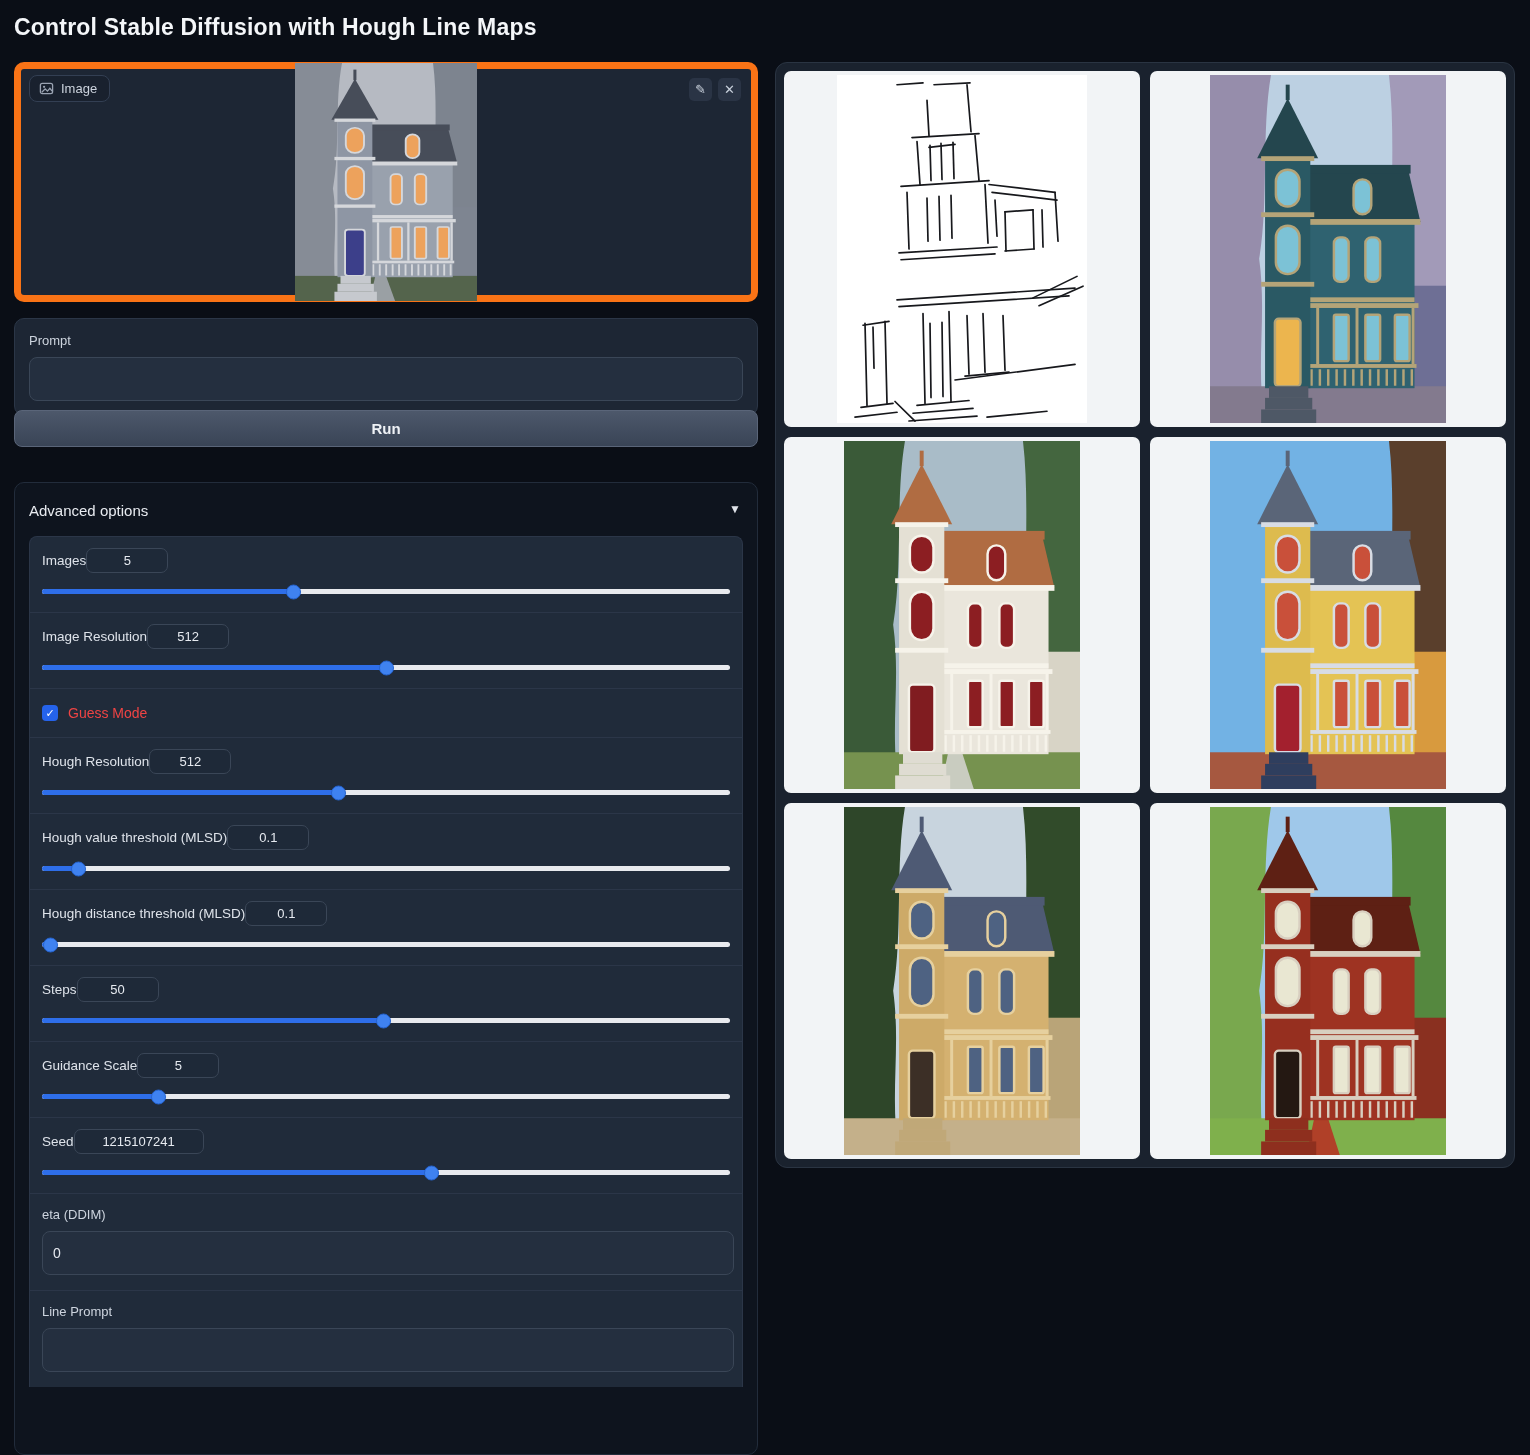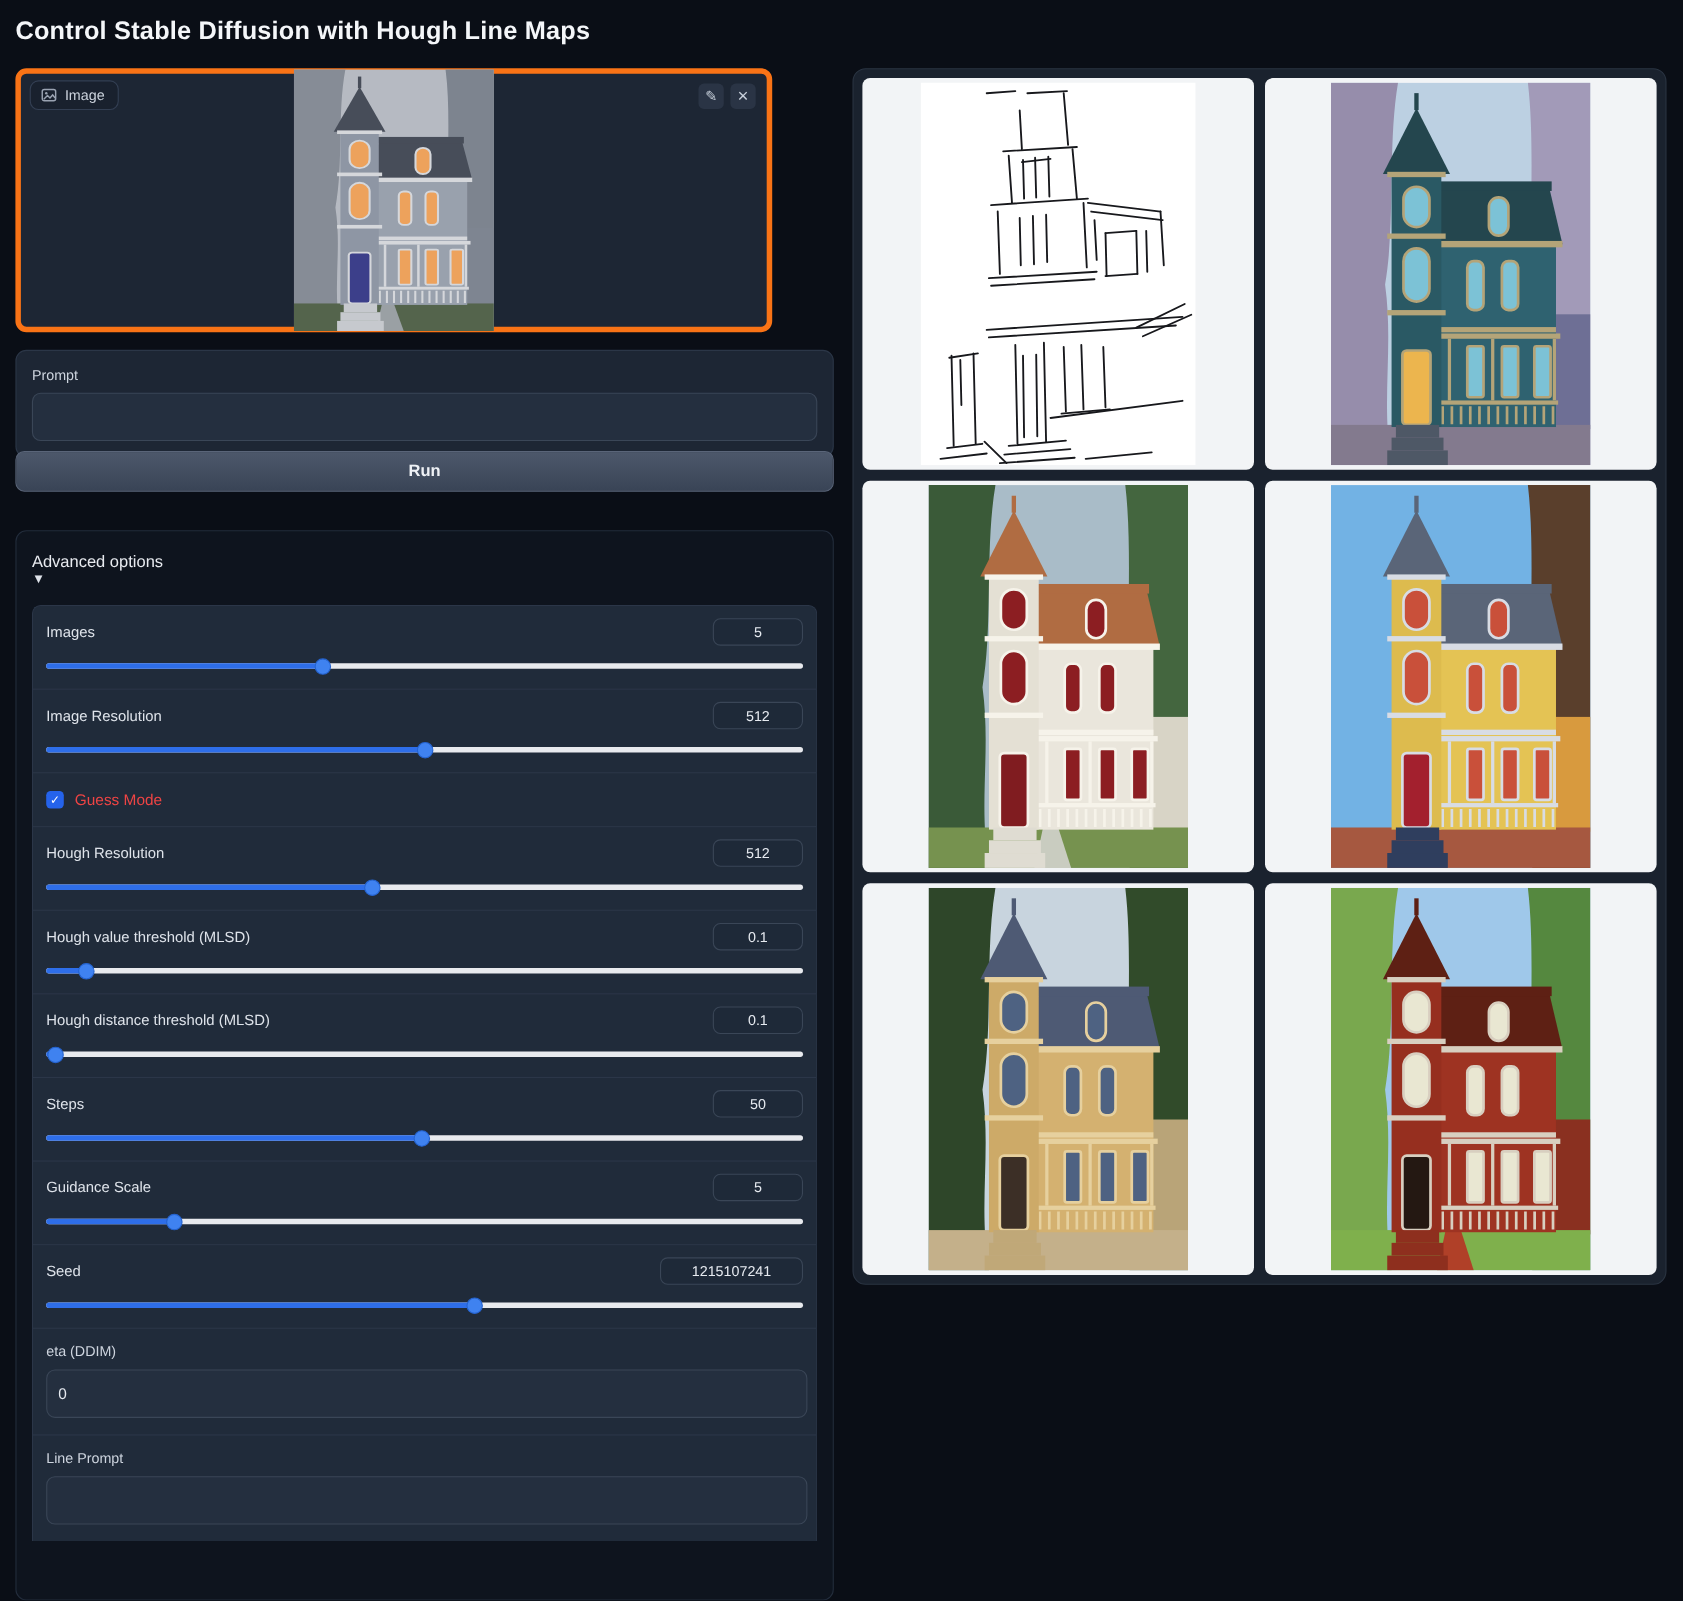--- a/index.html
+++ b/index.html
@@ -2,22 +2,22 @@
 <html><head>
 <meta charset="utf-8">
 <style>
   * { margin:0; padding:0; box-sizing:border-box; }
   html,body { width:1530px; height:1455px; overflow:hidden; }
   body { background:#0a0e16; font-family:"Liberation Sans", sans-serif; color:#e5e9ef; position:relative; }
 
   .page-title { position:absolute; left:14px; top:14px; font-size:23px; font-weight:bold; color:#f4f6f9; letter-spacing:.2px; }
 
   
-  .image-block { position:absolute; left:14px; top:62px; width:688px; height:240px;
-    background:#1d2634; border:5px solid #f97316; border-radius:10px; }
+  .image-block { position:absolute; left:14px; top:62px; width:744px; height:240px;
+    background:#1d2634; border:7px solid #f97316; border-radius:10px; }
   .img-badge { position:absolute; left:8px; top:6px; display:flex; align-items:center; gap:7px;
     background:#19212e; border:1px solid #333f53; border-radius:8px; padding:5px 12px 5px 9px;
     font-size:13px; color:#ccd3dd; z-index:3; }
   .img-actions { position:absolute; right:10px; top:9px; display:flex; gap:6px; z-index:3; }
   .icon-btn { width:23px; height:23px; border:none; border-radius:5px; background:#2a3445;
     color:#c9d1dc; font-size:13px; line-height:1; cursor:pointer; display:flex; align-items:center; justify-content:center; }
   .input-art { position:absolute; left:0; top:0; width:100%; height:100%; display:flex; align-items:center; justify-content:center; }
   .input-art svg { display:block; }
 
   .panel { position:absolute; left:14px; width:744px; background:#1d2634; border:1px solid #2b3647; border-radius:10px; }
@@ -28,27 +28,27 @@
   .prompt-panel textarea { height:44px; }
 
   .run-btn { position:absolute; left:14px; top:410px; width:744px; height:37px;
     background:linear-gradient(#4d586b,#39445­6); background:linear-gradient(#4d586b,#394456);
     border:1px solid #5a6579; border-radius:8px; color:#eef1f5; font-size:15px; font-weight:bold;
     font-family:"Liberation Sans",sans-serif; cursor:pointer; }
 
   .adv-panel { position:absolute; left:14px; top:482px; width:744px; height:973px;
     background:#0e141e; border:1px solid #222c3b; border-radius:10px; overflow:hidden; }
   .adv-header { display:flex; justify-content:space-between; align-items:flex-start;
-    padding:19px 16px 17px 14px; font-size:15px; color:#e8ebf0; cursor:pointer;flex-direction:column; }
+    padding:19px 16px 17px 14px; font-size:15px; color:#e8ebf0; cursor:pointer; }
   .adv-header .caret { font-size:12px; color:#dfe3ea; }
   .form { margin:0 14px; background:#202b3a; border:1px solid #2b3648; border-radius:8px 8px 0 0; border-bottom:none; }
 
   .row { padding:11px 12px 13px 12px; border-top:1px solid #2b3648; position:relative; }
   .row:first-child { border-top:none; }
-  .row-top { display:flex; justify-content:space-between; align-items:center; margin-bottom:12px; height:24px; }
+  .row-top { display:flex; align-items:center; margin-bottom:12px; height:24px; }
   .lbl { font-size:13.5px; color:#dee3ea; }
   .numbox { min-width:82px; text-align:center; background:#1e2938; border:1px solid #3a4657;
     border-radius:7px; padding:4px 8px; font-size:13px; color:#e6eaf0; cursor:text; }
   .numbox.wide { min-width:130px; }
   .slider { position:relative; height:15px; display:flex; align-items:center; cursor:pointer; }
   .track { position:relative; width:100%; height:5px; border-radius:3px; background:#e8eaee; }
   .fill { position:absolute; left:0; top:0; height:100%; background:#2e6ee9; border-radius:3px; }
   .knob { position:absolute; right:-8px; top:50%; transform:translateY(-50%); width:15px; height:15px;
     border-radius:50%; background:#3f82f0; border:1px solid #2563cf; }
   .cb-row { display:flex; align-items:center; gap:10px; padding:16px 12px; border-top:1px solid #2b3648; }

